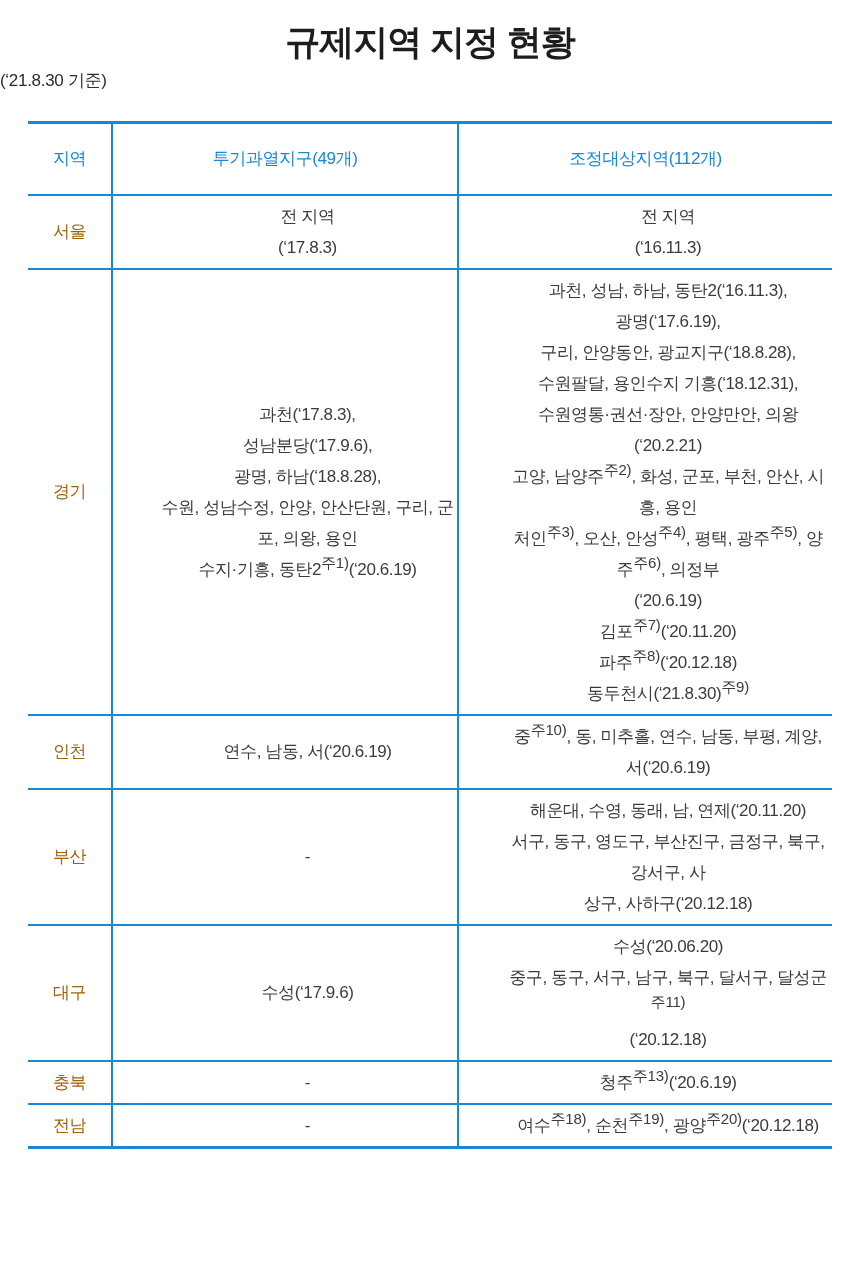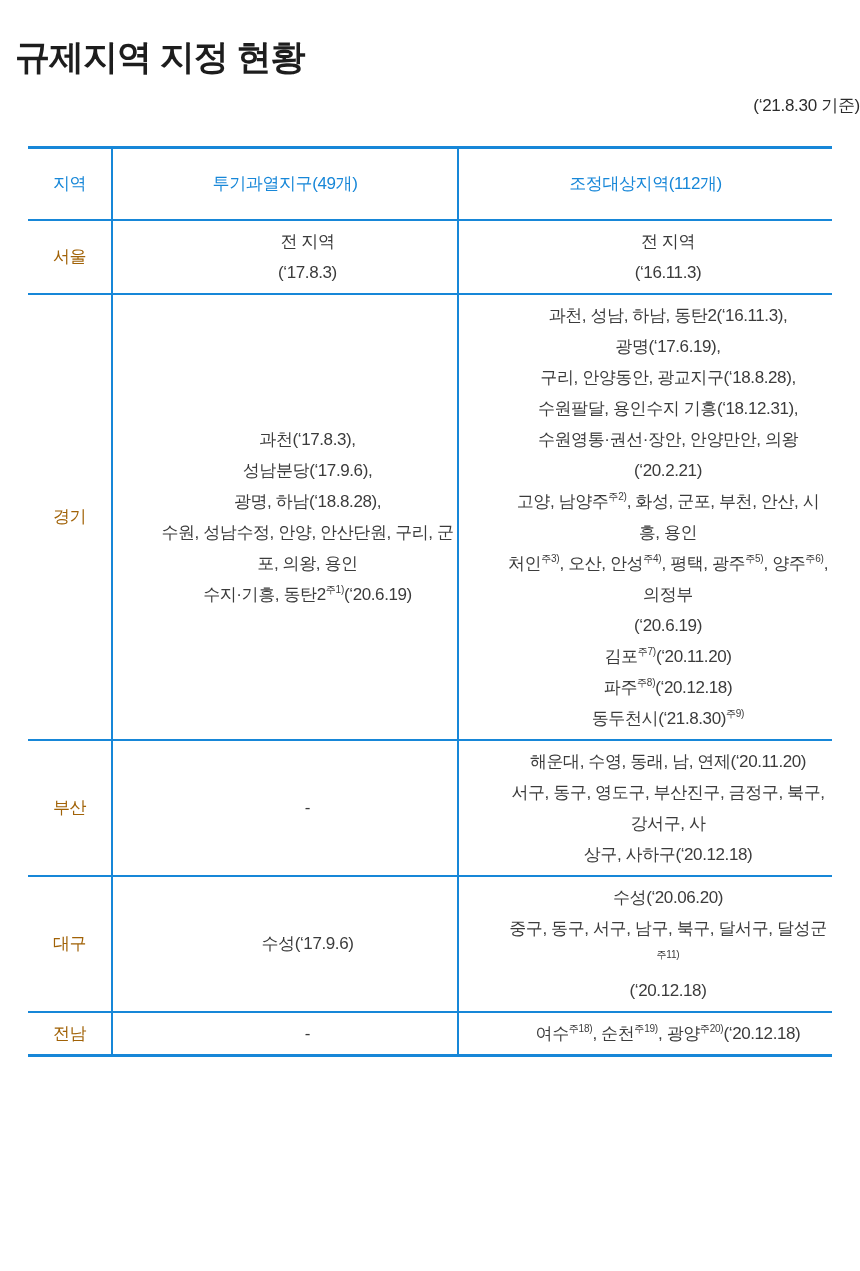--- a/index.html
+++ b/index.html
@@ -4,26 +4,26 @@
 <style>
   html, body {
     margin: 0; padding: 0;
     background: #ffffff;
     width: 860px;
     font-family: "Liberation Sans", "DejaVu Sans", sans-serif;
     color: #3b3b3b;
   }
   .page { width: 860px; min-height: 1271px; padding-top: 20px; box-sizing: border-box; }
   .title {
-    margin: 15px; text-align: left;
+    margin: 0; text-align: center;
     font-size: 35px; font-weight: 700; color: #1d1d1d;
     letter-spacing: -1px; line-height: 1.25;
   }
   .subtitle {
-    text-align: right; font-size: 17px; color: #2c2c2c;
+    text-align: left; font-size: 17px; color: #2c2c2c;
     margin-top: 5px; letter-spacing: -0.3px;
   }
   table.reg {
     border-collapse: collapse; table-layout: fixed;
     width: 804px; margin: 29px auto 0;
     border-top: 3px solid var(--accent, #1787d8);
     border-bottom: 3px solid var(--accent, #1787d8);
   }
   col.c-region { width: 84px; }
   col.c-over { width: 346px; }
@@ -36,21 +36,21 @@
     word-break: normal; overflow-wrap: break-word;
   }
   .reg tr:last-child td { border-bottom: none; }
   .reg th + th, .reg td + td { border-left: 2px solid var(--accent, #1787d8); padding-left: 48px; }
   .reg thead th {
     color: var(--accent, #1787d8); font-weight: 400;
     padding: 20px 3px; line-height: 30px;
   }
   .reg td.region { color: #a16207; }
   .reg sup {
-    font-size: 10px; line-height: 0;
+    font-size: 15px; line-height: 0;
     vertical-align: 7px; letter-spacing: -0.2px;
   }
 </style>
 </head>
 <body>
 
 <div class="page">
   <h1 class="title">규제지역 지정 현황</h1>
   <div class="subtitle">(‘21.8.30 기준)</div>
 
@@ -96,20 +96,29 @@
             <div>수원영통·권선·장안, 안양만안, 의왕(‘20.2.21)</div>
             <div>고양, 남양주<sup>주2)</sup>, 화성, 군포, 부천, 안산, 시흥, 용인</div>
             <div>처인<sup>주3)</sup>, 오산, 안성<sup>주4)</sup>, 평택, 광주<sup>주5)</sup>, 양주<sup>주6)</sup>, 의정부</div>
             <div>(‘20.6.19)</div>
             <div>김포<sup>주7)</sup>(‘20.11.20)</div>
             <div>파주<sup>주8)</sup>(‘20.12.18)</div>
             <div>동두천시(‘21.8.30)<sup>주9)</sup></div>
           </td>
         </tr>
         <tr>
+          <td class="region">인천</td>
+          <td>
+            <div>연수, 남동, 서(‘20.6.19)</div>
+          </td>
+          <td>
+            <div>중<sup>주10)</sup>, 동, 미추홀, 연수, 남동, 부평, 계양, 서(‘20.6.19)</div>
+          </td>
+        </tr>
+        <tr>
           <td class="region">부산</td>
           <td>
             <div>-</div>
           </td>
           <td>
             <div>해운대, 수영, 동래, 남, 연제(‘20.11.20)</div>
             <div>서구, 동구, 영도구, 부산진구, 금정구, 북구, 강서구, 사</div>
             <div>상구, 사하구(‘20.12.18)</div>
           </td>
         </tr>
@@ -118,20 +127,29 @@
           <td>
             <div>수성(‘17.9.6)</div>
           </td>
           <td>
             <div>수성(‘20.06.20)</div>
             <div>중구, 동구, 서구, 남구, 북구, 달서구, 달성군<sup>주11)</sup></div>
             <div>(‘20.12.18)</div>
           </td>
         </tr>
         <tr>
+          <td class="region">충북</td>
+          <td>
+            <div>-</div>
+          </td>
+          <td>
+            <div>청주<sup>주13)</sup>(‘20.6.19)</div>
+          </td>
+        </tr>
+        <tr>
           <td class="region">전남</td>
           <td>
             <div>-</div>
           </td>
           <td>
             <div>여수<sup>주18)</sup>, 순천<sup>주19)</sup>, 광양<sup>주20)</sup>(‘20.12.18)</div>
           </td>
         </tr>
       </tbody>
   </table>

